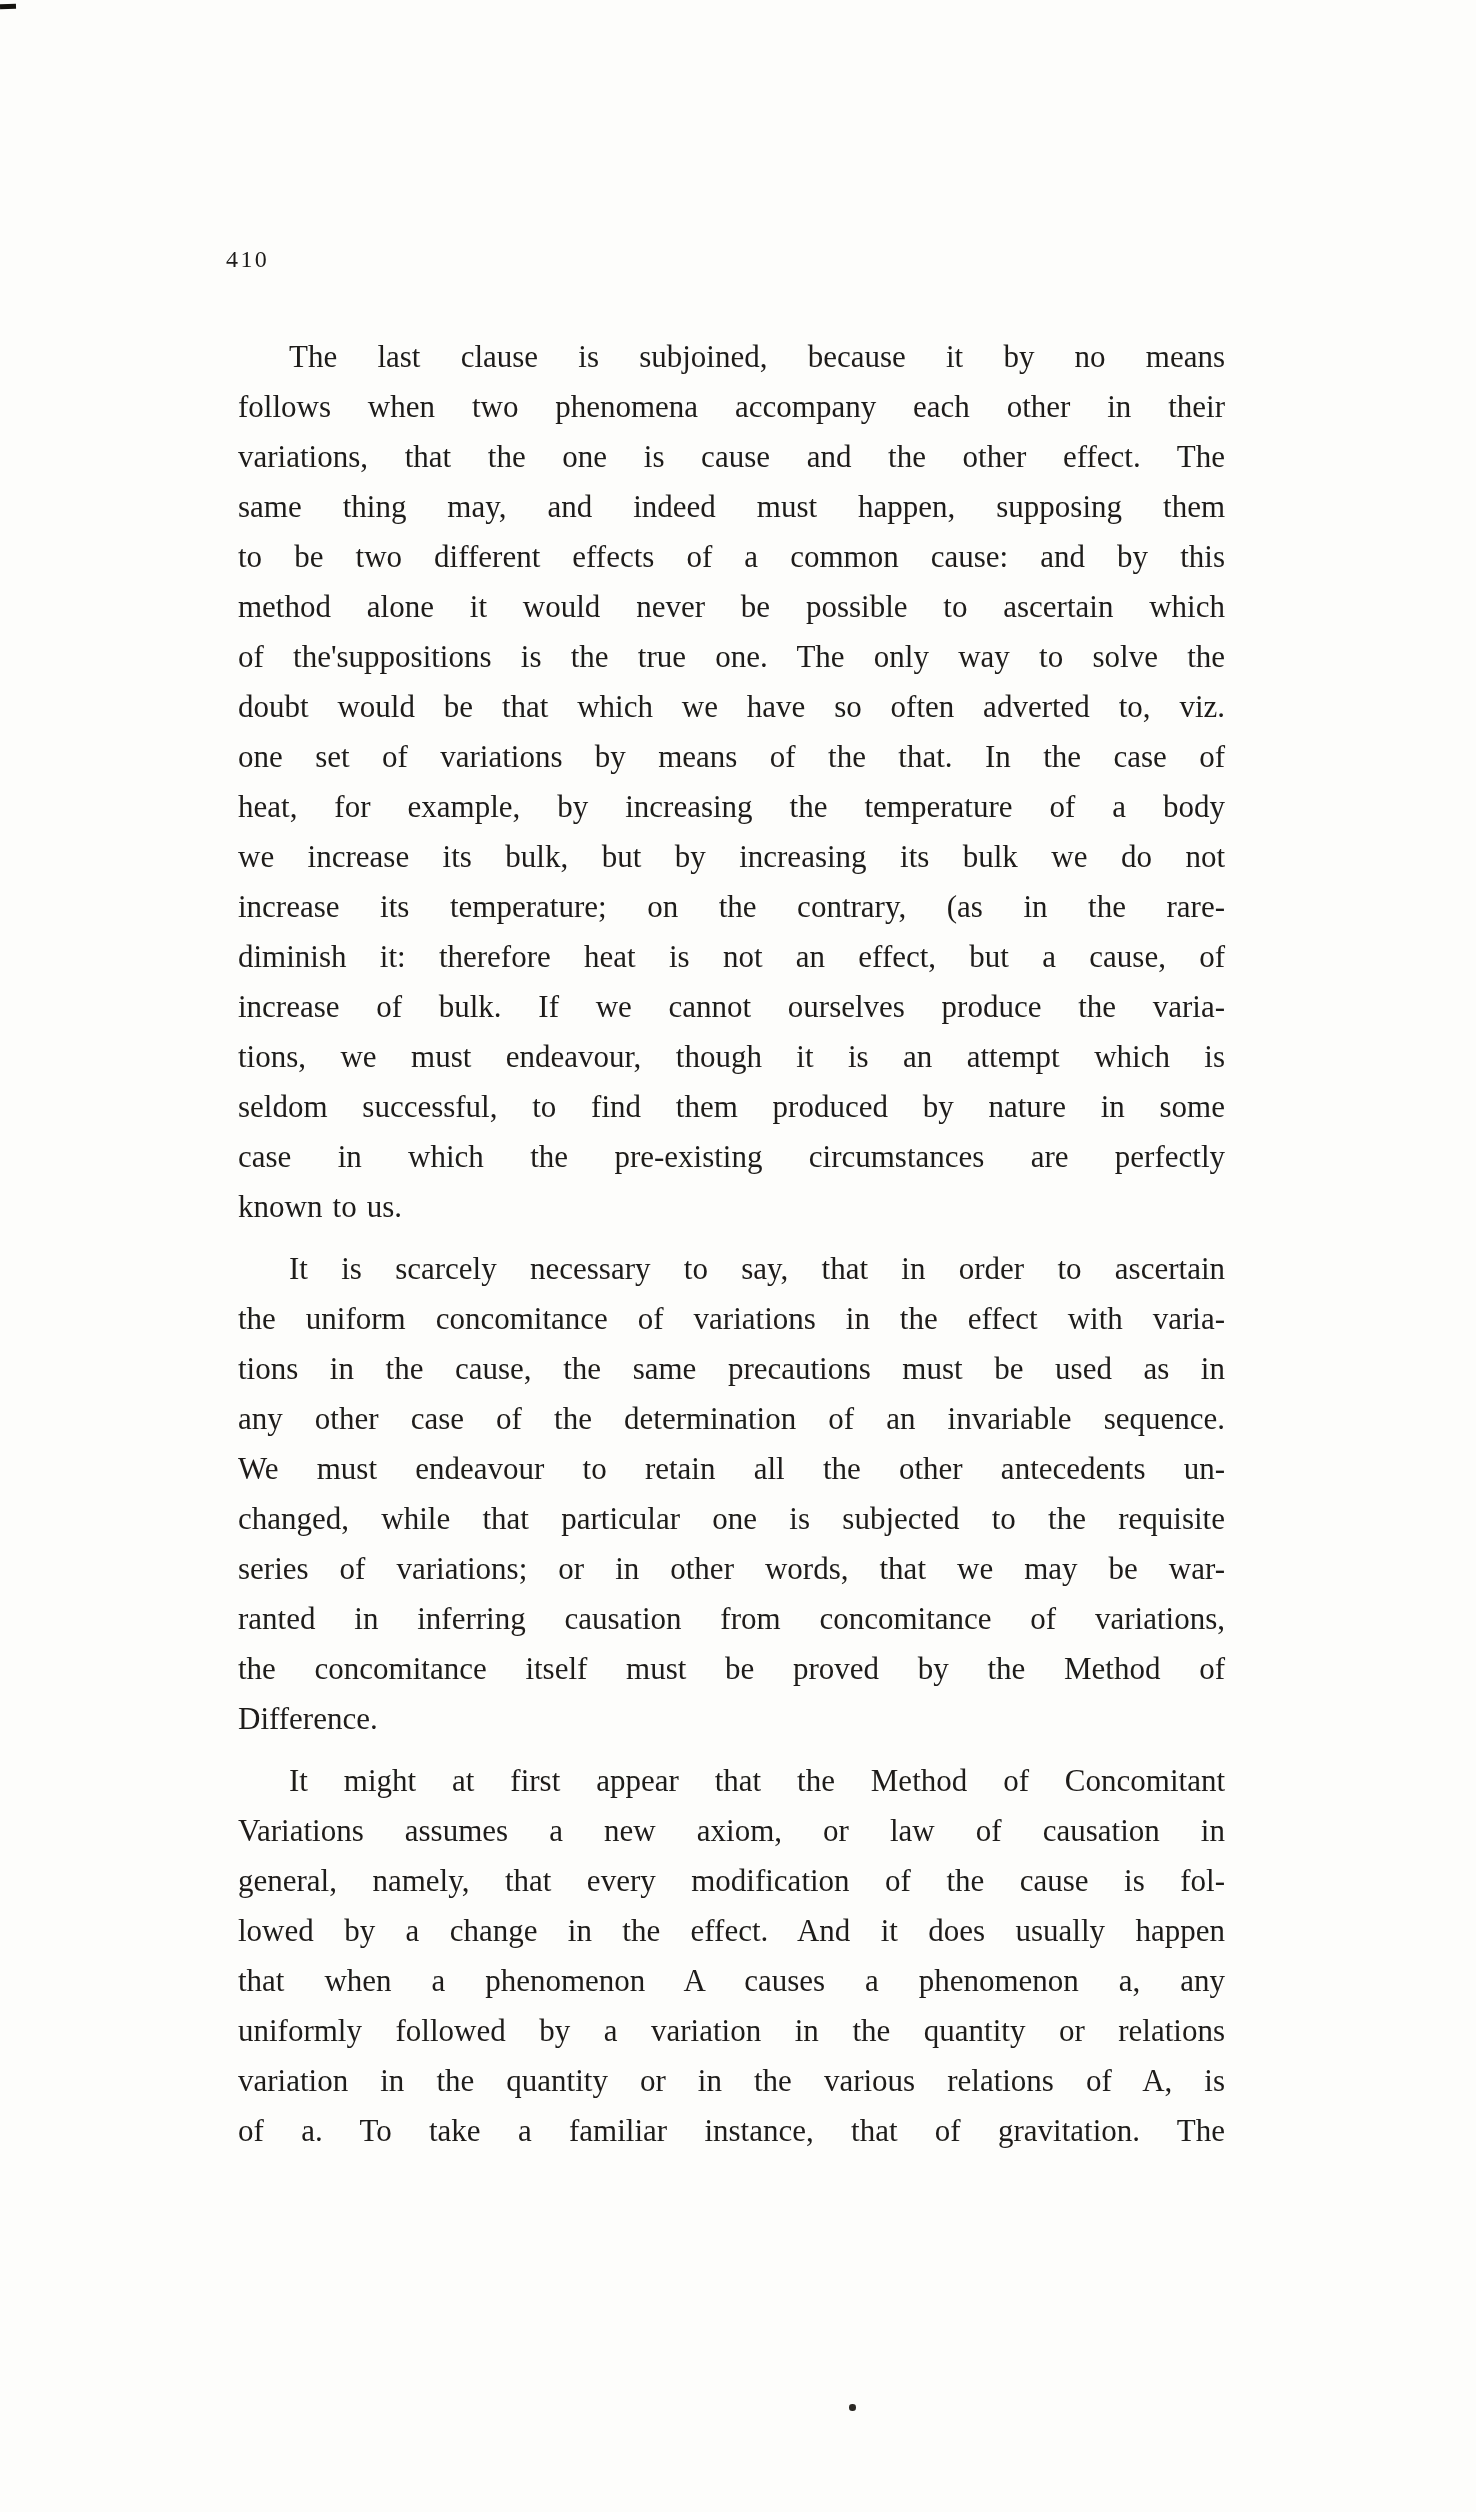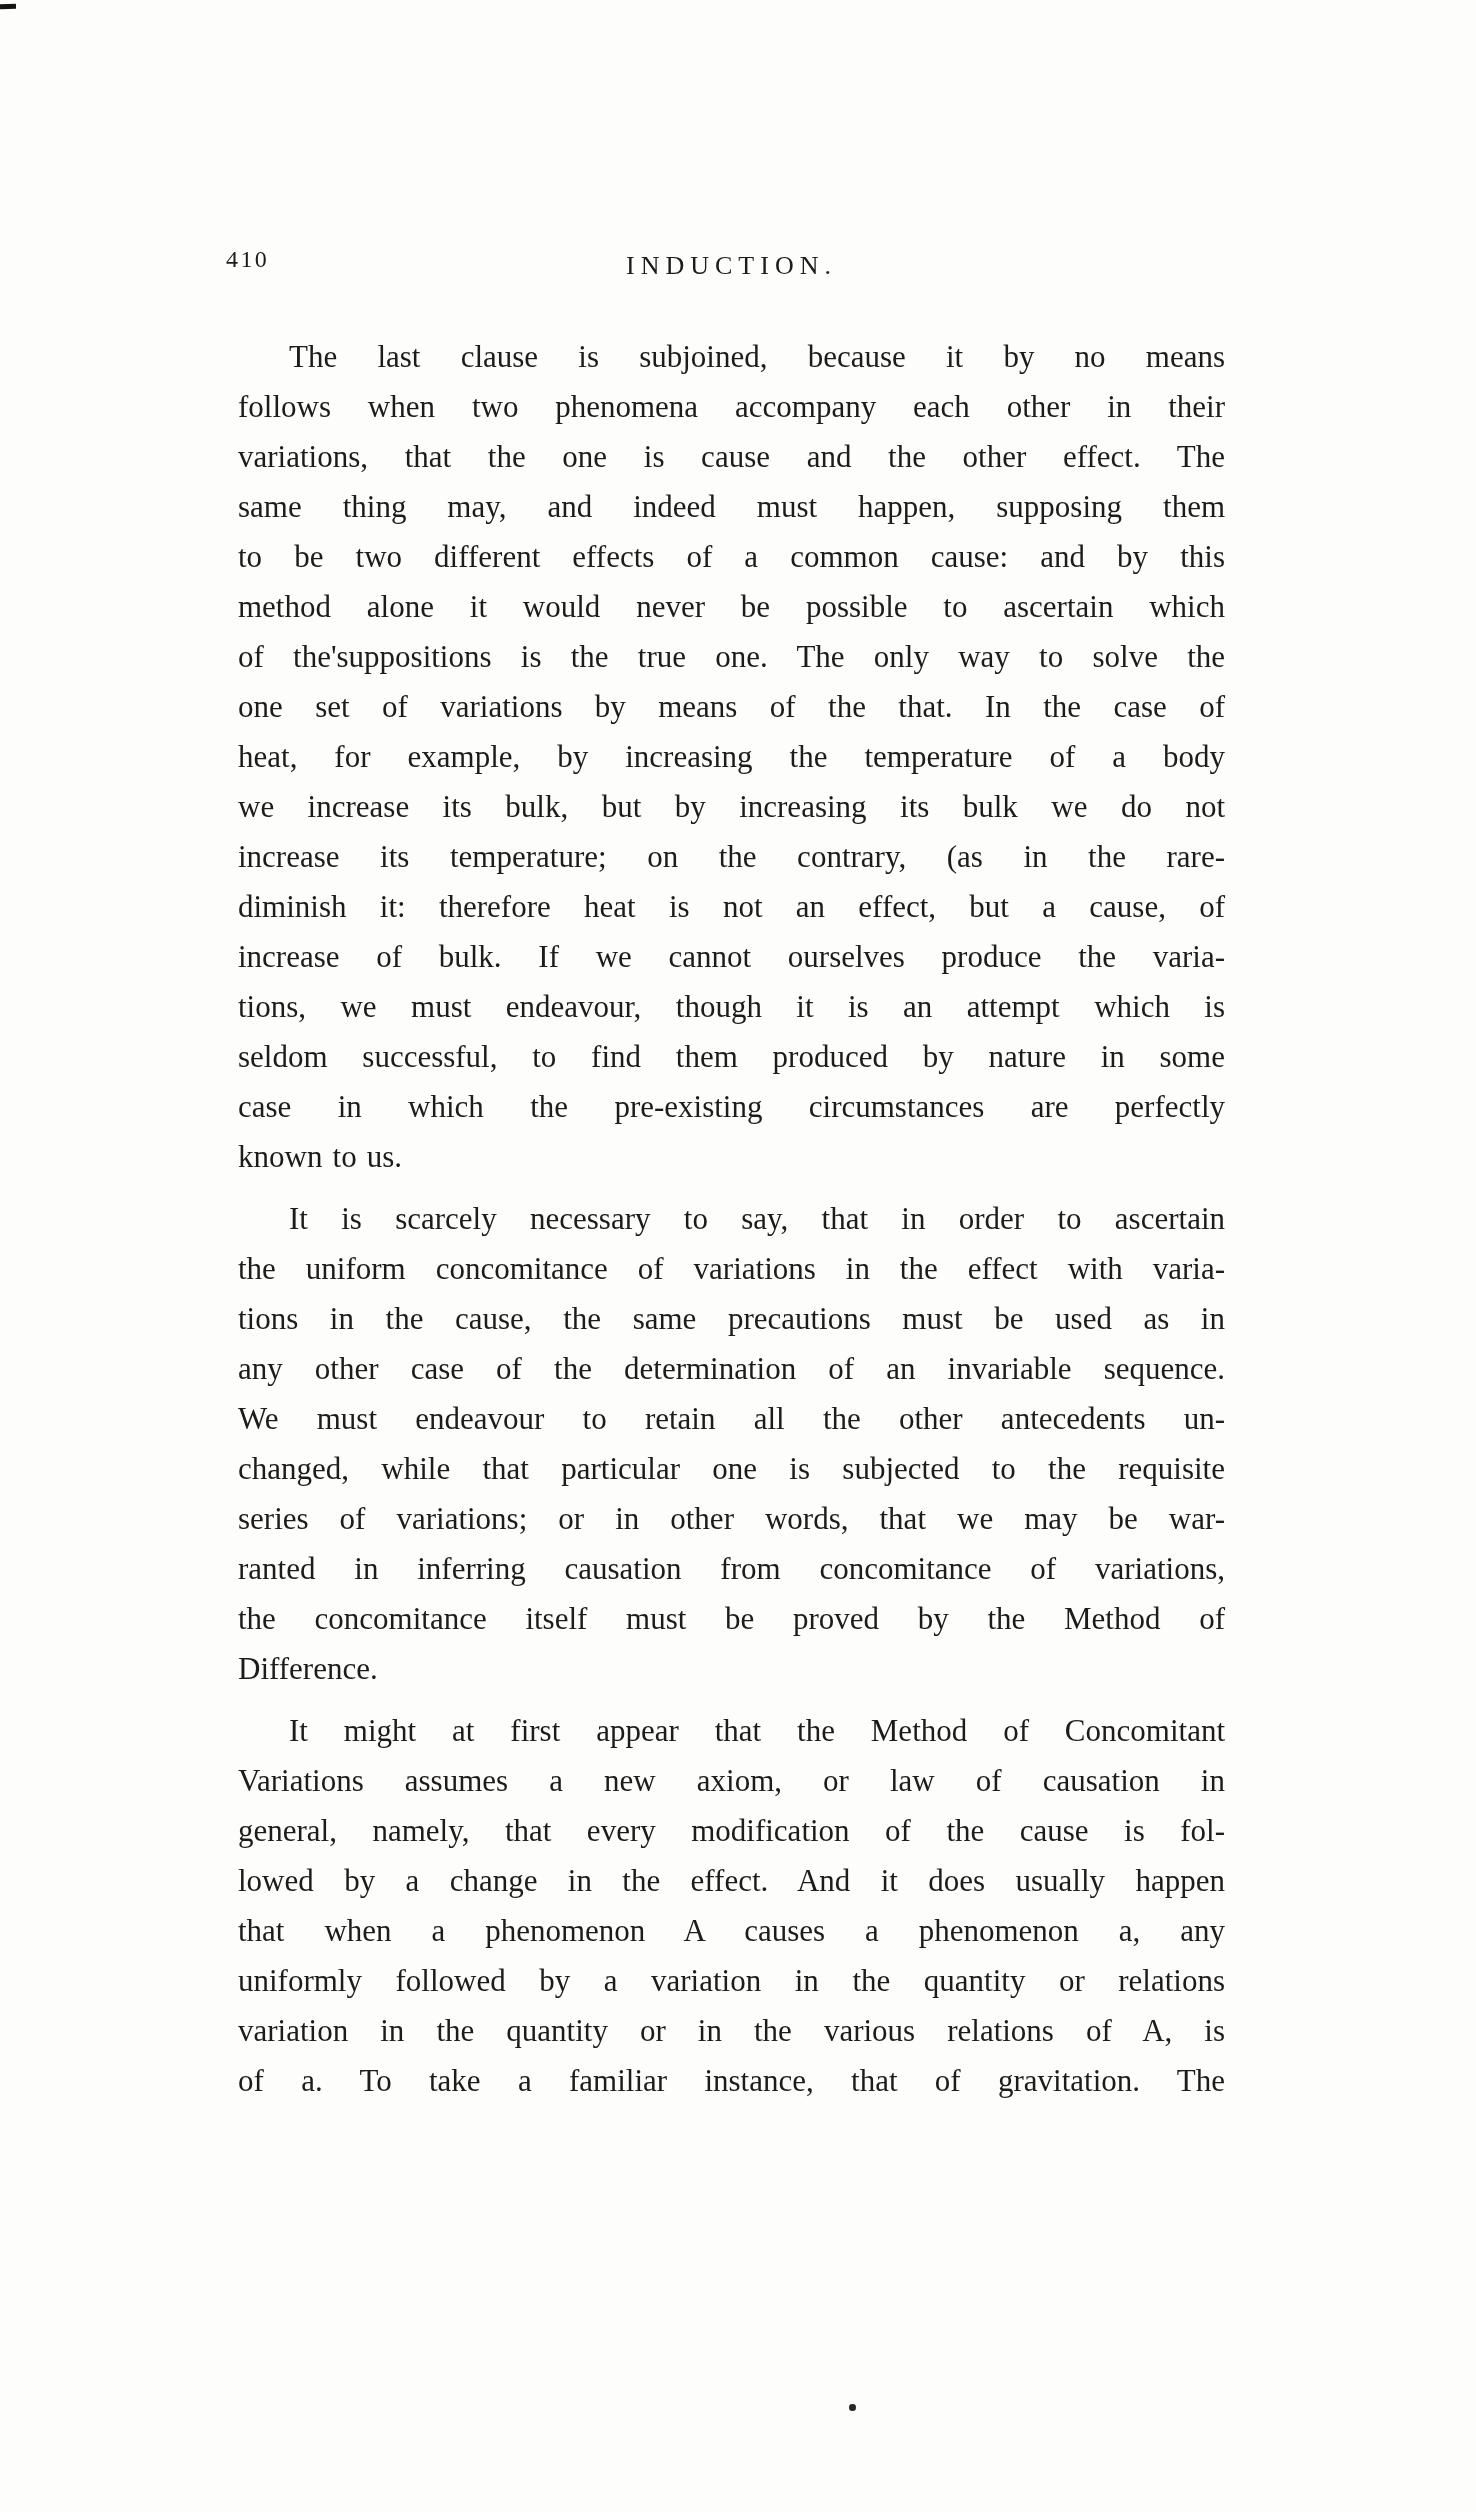--- a/index.html
+++ b/index.html
@@ -80,32 +80,32 @@
 </style>
 </head>
 <body>
 
 <div class="page">
 
   <div class="corner-mark"></div>
 
   <div class="header">
     <span class="page-number">410</span>
-    <span class="header-title">INDUCTION.</span>
   </div>
 
   <div class="text-block">
       <div class="paragraph">
         <div class="line indent">The last clause is subjoined, because it by no means</div>
         <div class="line">follows when two phenomena accompany each other in their</div>
         <div class="line">variations, that the one is cause and the other effect.  The</div>
         <div class="line">same thing may, and indeed must happen, supposing them</div>
         <div class="line">to be two different effects of a common cause: and by this</div>
         <div class="line">method alone it would never be possible to ascertain which</div>
         <div class="line">of the'suppositions is the true one.  The only way to solve the</div>
+        <div class="line">doubt would be that which we have so often adverted to, viz.</div>
         <div class="line">one set of variations by means of the that.  In the case of</div>
         <div class="line">heat, for example, by increasing the temperature of a body</div>
         <div class="line">we increase its bulk, but by increasing its bulk we do not</div>
         <div class="line">increase its temperature; on the contrary, (as in the rare-</div>
         <div class="line">diminish it: therefore heat is not an effect, but a cause, of</div>
         <div class="line">increase of bulk.  If we cannot ourselves produce the varia-</div>
         <div class="line">tions, we must endeavour, though it is an attempt which is</div>
         <div class="line">seldom successful, to find them produced by nature in some</div>
         <div class="line">case in which the pre-existing circumstances are perfectly</div>
         <div class="line short">known to us.</div>

